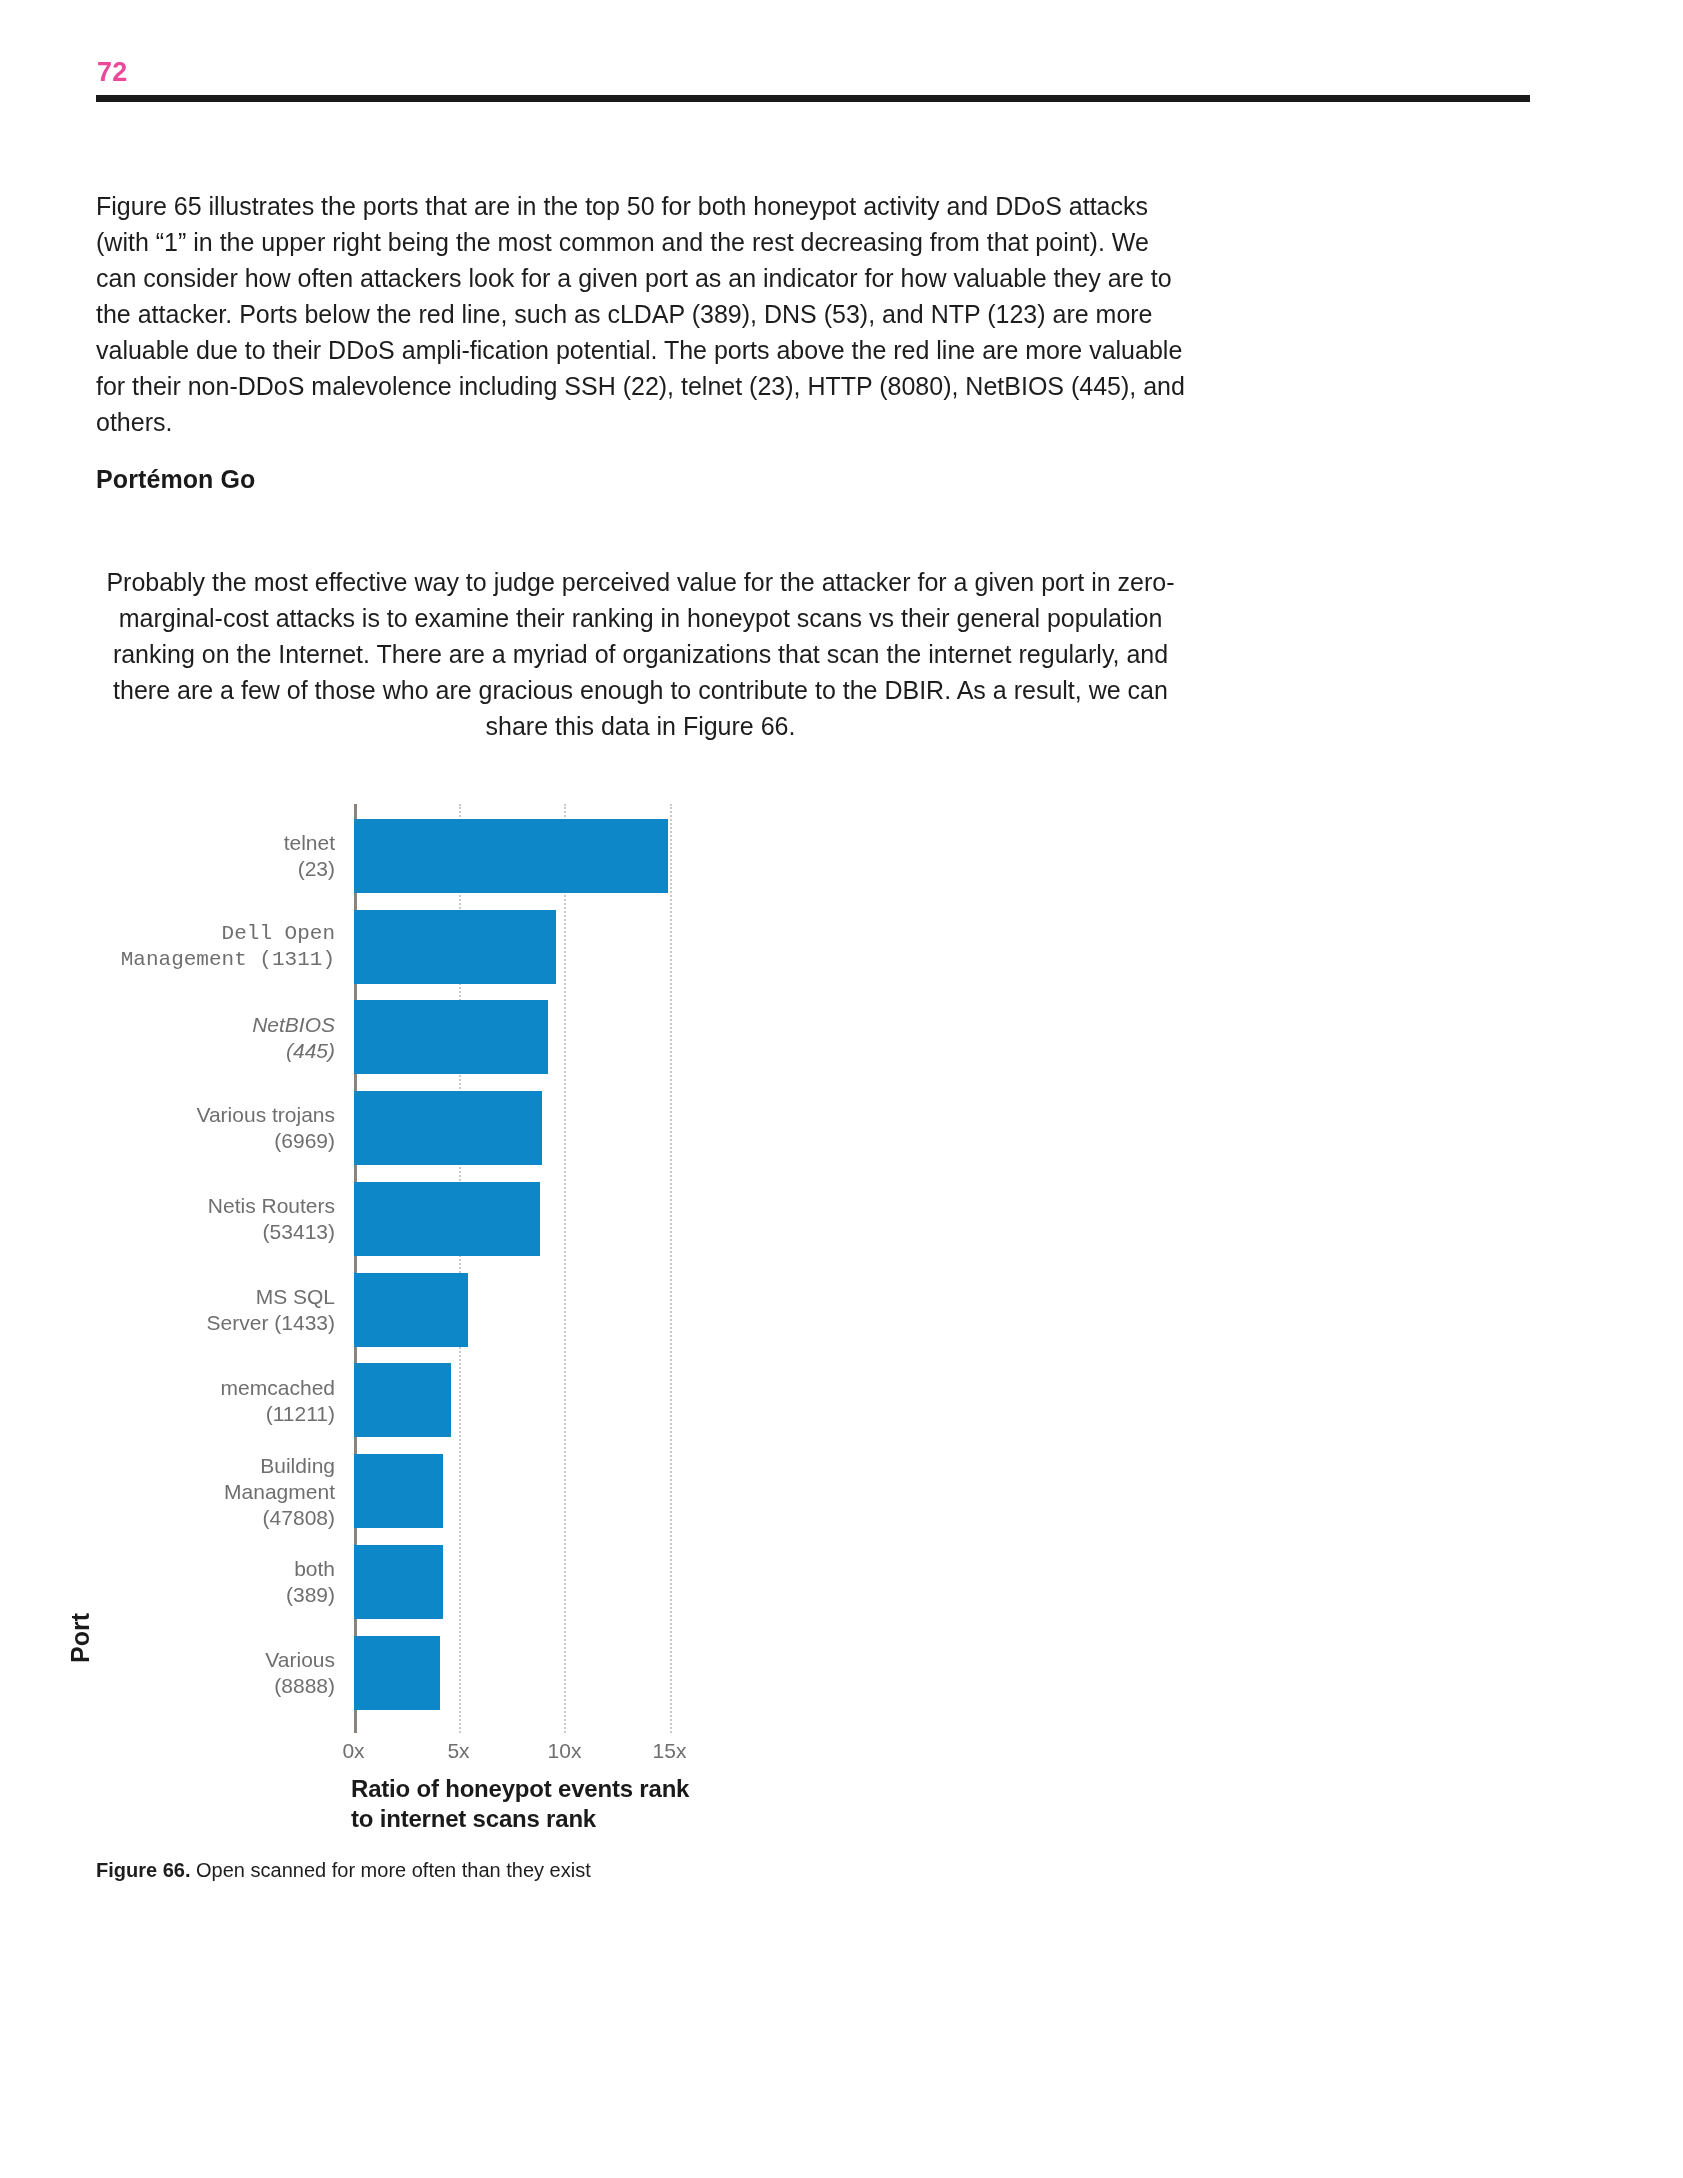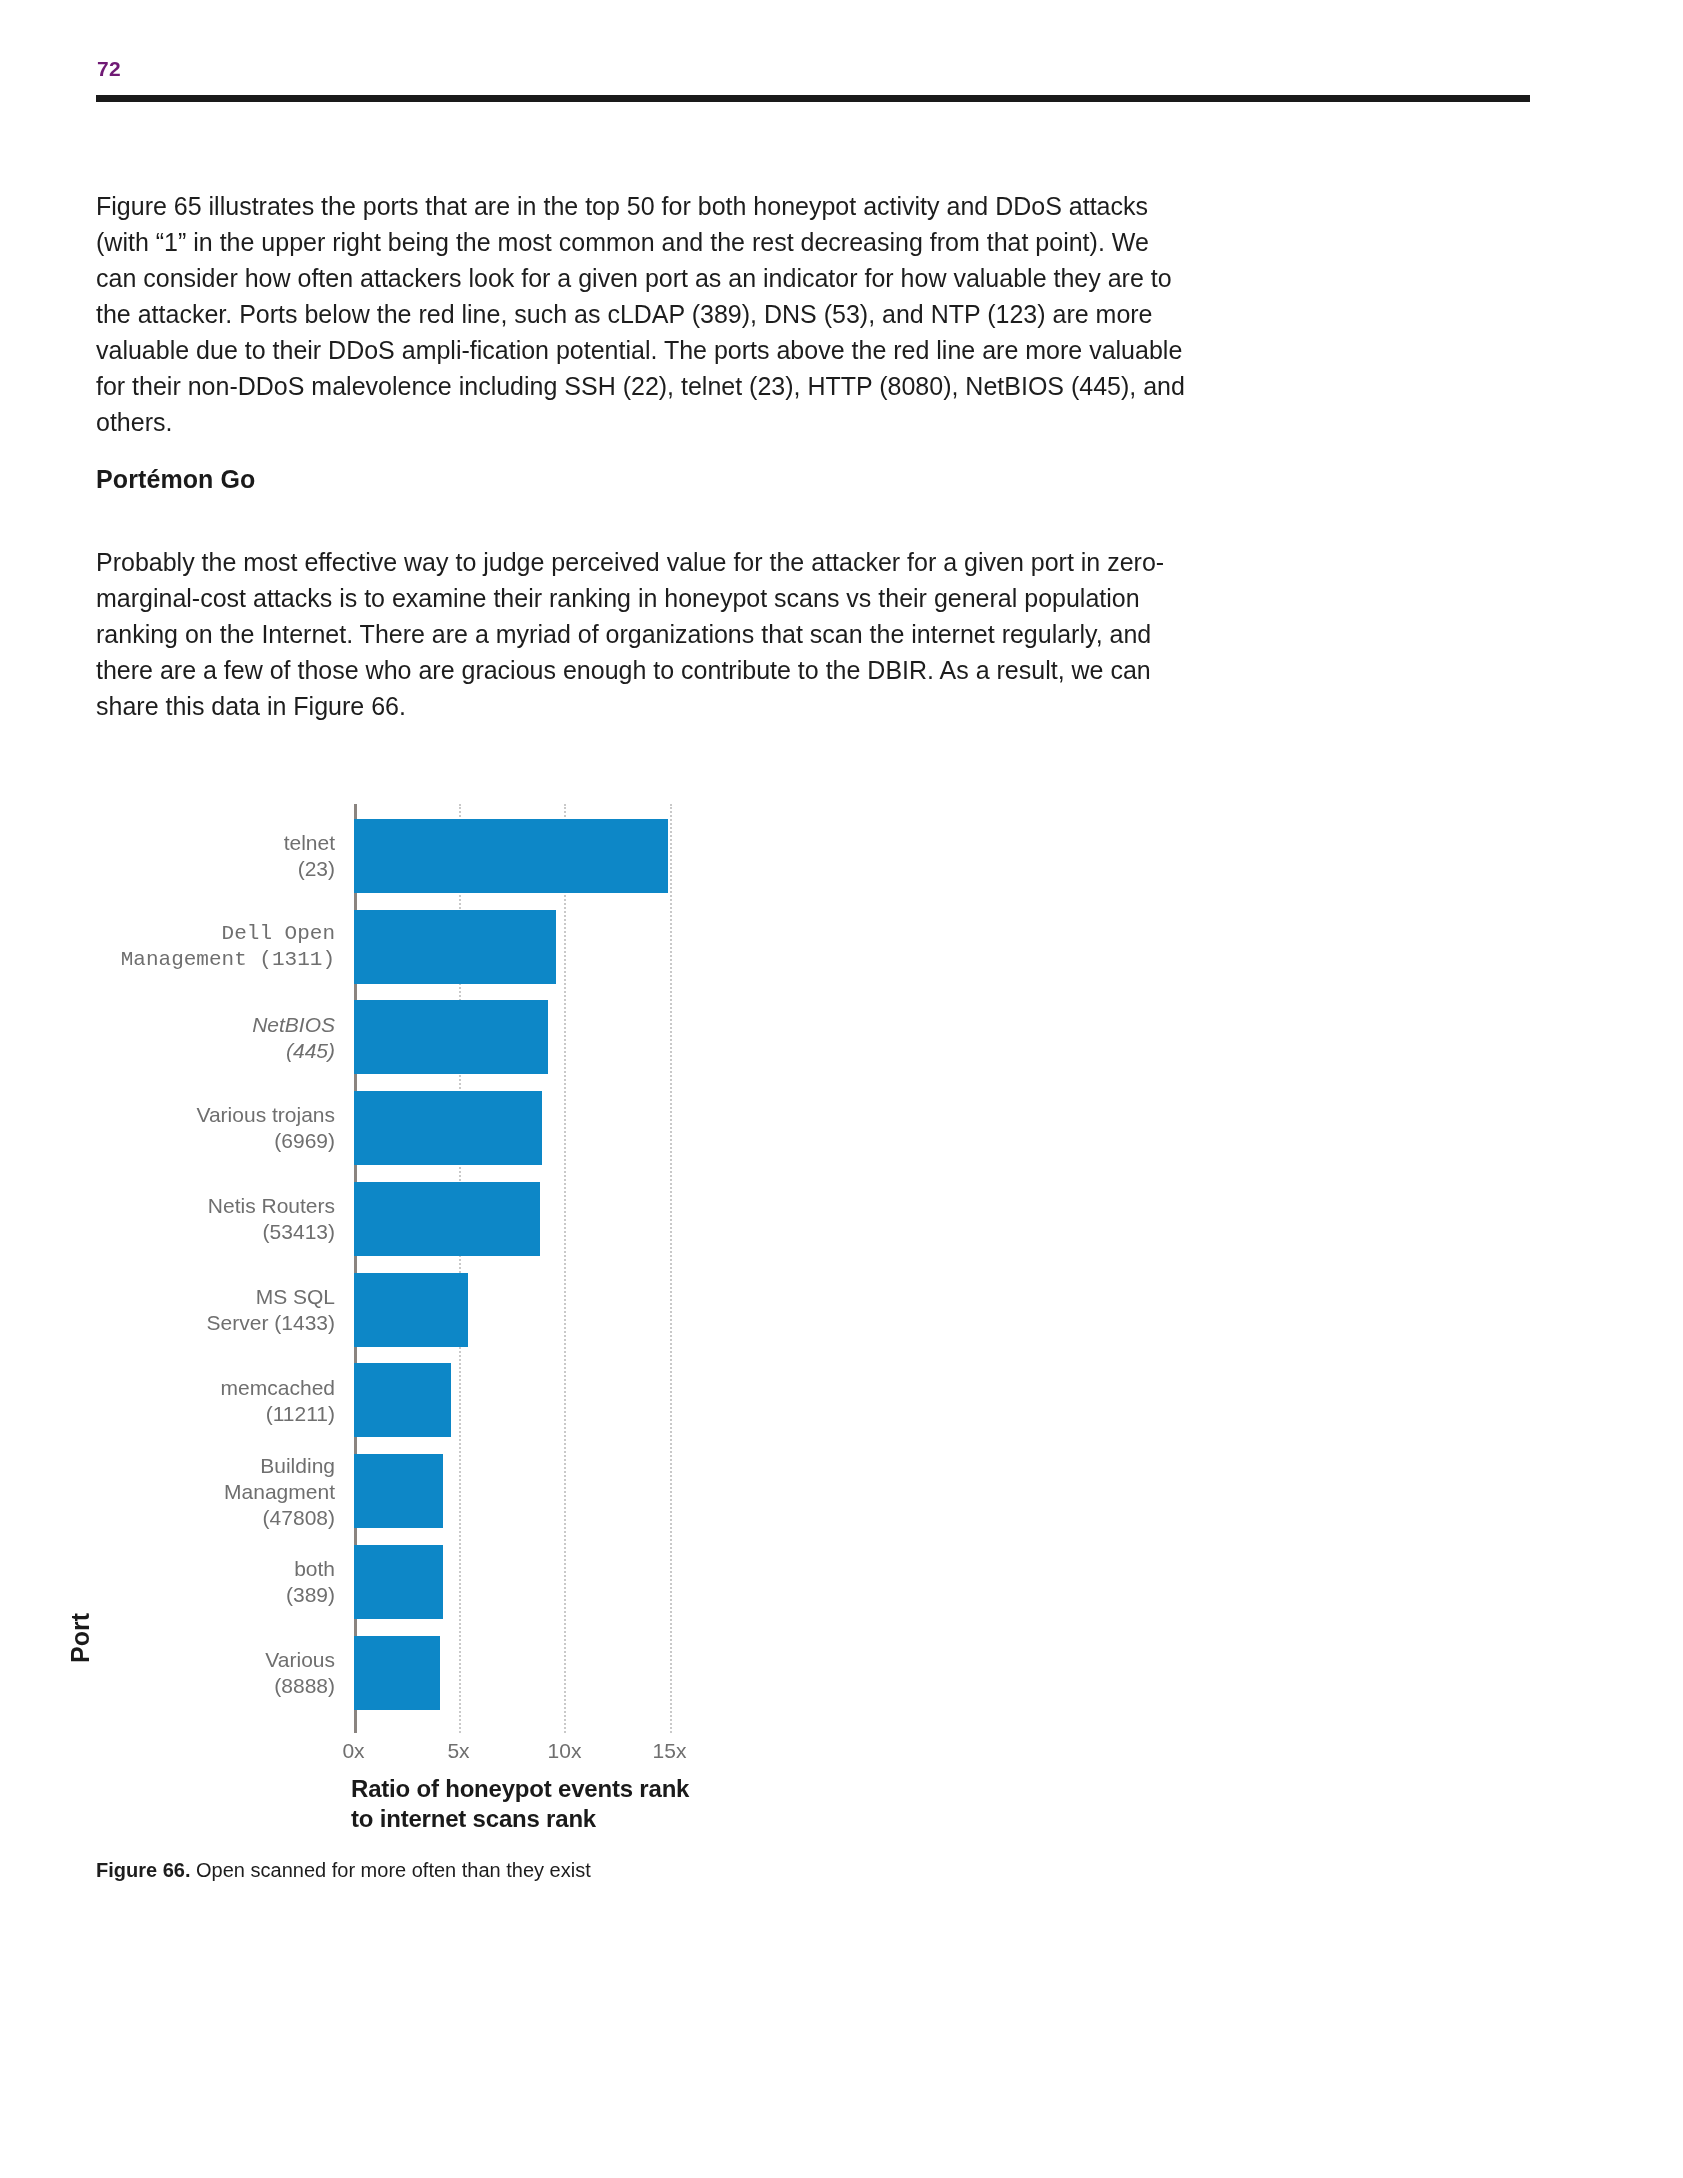--- a/index.html
+++ b/index.html
@@ -22,24 +22,24 @@
     left: 0; top: 0;
     width: 1683px;
     height: 2178px;
   }
 
   
   .page-number {
     position: absolute;
     left: 97px;
     top: 57px;
-    font-size: 21px;
+    font-size: 27px;
     font-weight: bold;
     letter-spacing: 0.2px;
-    color: #701a75;
+    color: #ec4899;
   }
   .header-rule {
     position: absolute;
     left: 96px;
     top: 95px;
     width: 1434px;
     height: 7px;
     background: #1a1a1a;
   }
 
@@ -47,21 +47,21 @@
   .body-block {
     position: absolute;
     left: 96px;
     width: 1089px;
     font-size: 25px;
     line-height: 36px;
     color: #1d1d1d;
     font-weight: 400;
   }
   #para-1 { top: 188px; }
-  #para-2 { top: 544px; }
+  #para-2 { top: 564px; text-align: center; }
 
   .body-block p { margin: 0; }
 
   .section-heading {
     position: absolute;
     left: 96px;
     top: 465px;
     font-size: 25px;
     font-weight: bold;
     color: #1a1a1a;

